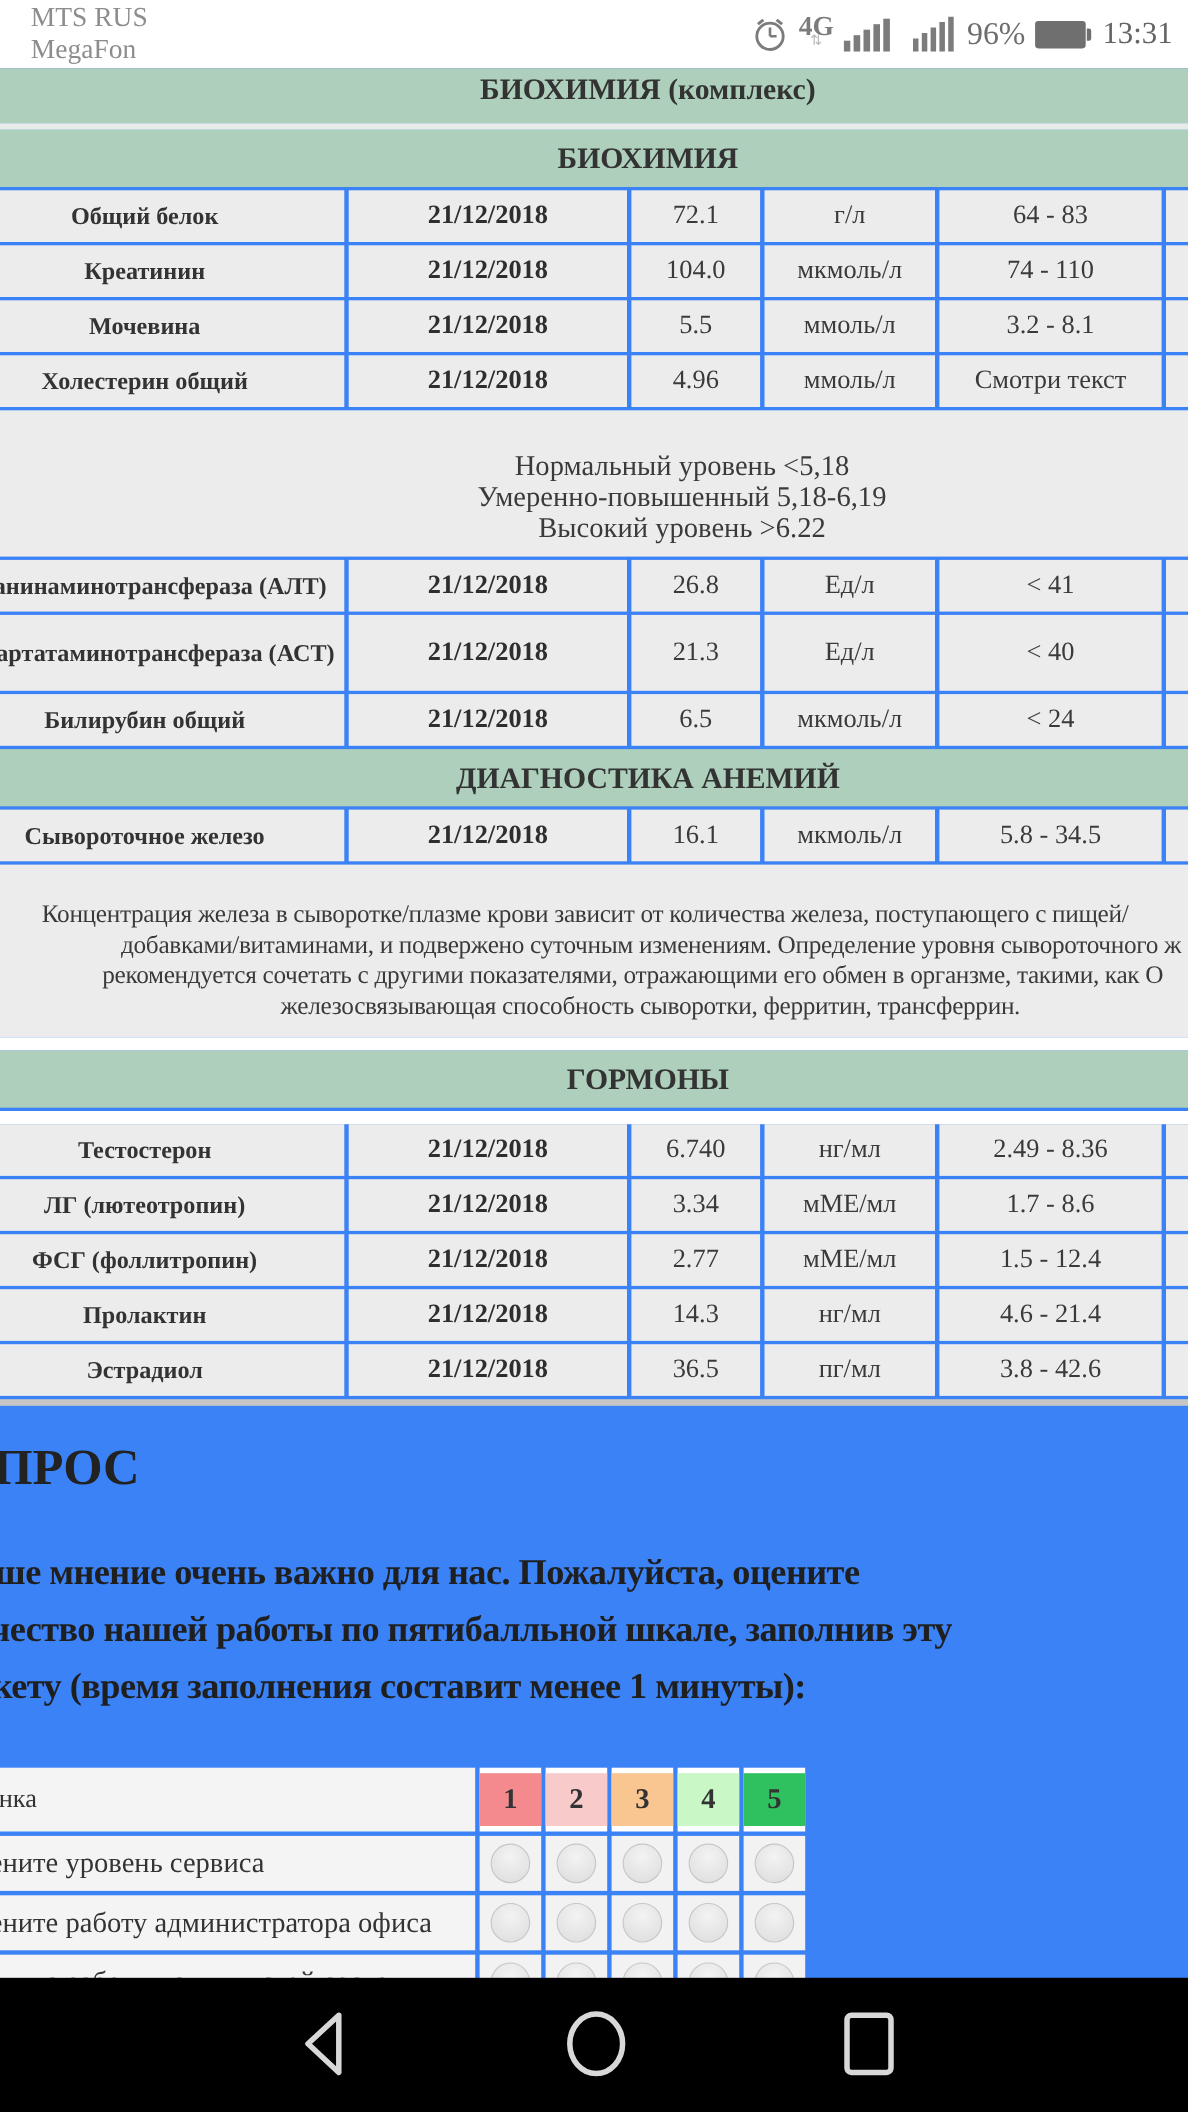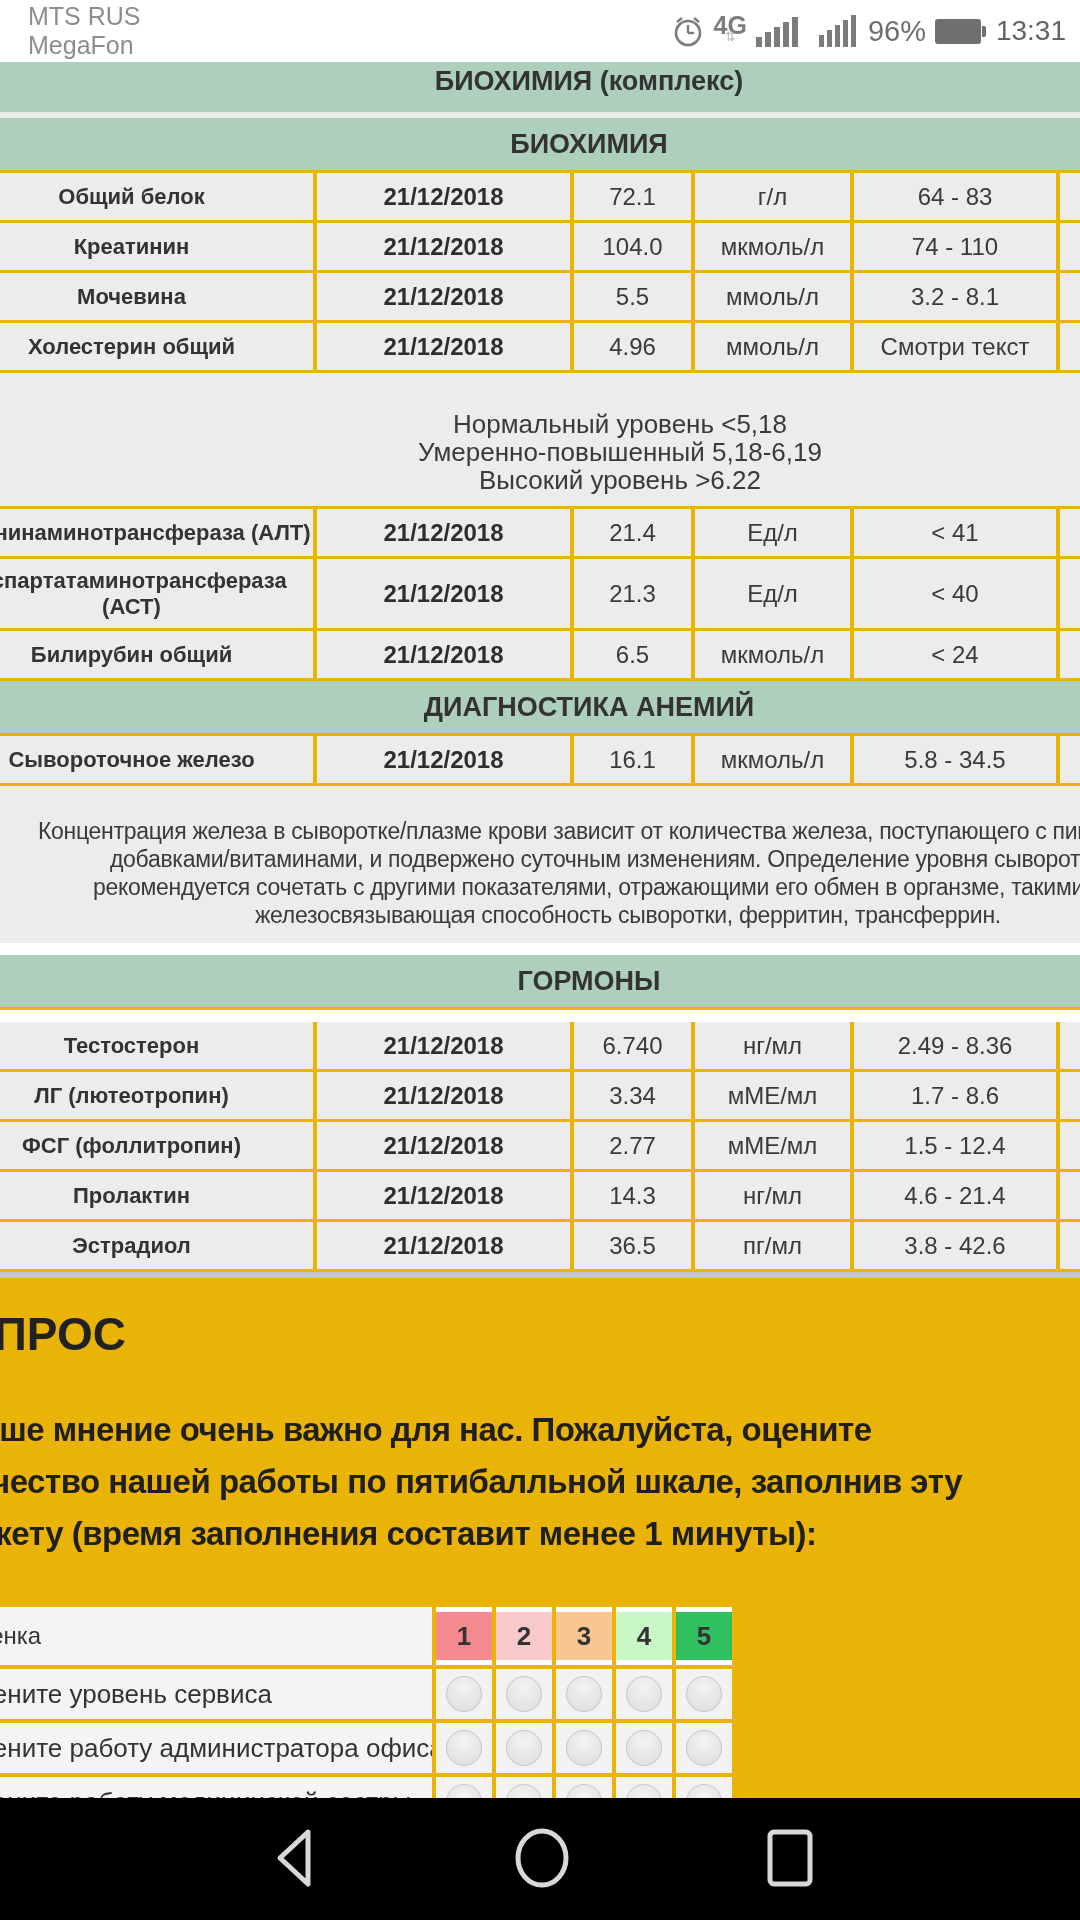--- a/index.html
+++ b/index.html
@@ -1,17 +1,17 @@
 <!DOCTYPE html>
 <html><head>
 <meta charset="utf-8">
 <style>
   html,body{margin:0;padding:0;background:#fff;}
-  .screen{position:relative;width:1080px;height:1920px;overflow:hidden;background:#eab308;
-          font-family:Liberation Sans, sans-serif;color:#333;}
+  .screen{position:relative;width:1080px;height:1920px;overflow:hidden;background:#3b82f6;
+          font-family:Liberation Serif, serif;color:#333;}
   
   .statusbar{position:absolute;top:0;left:0;width:1080px;height:62px;background:#fff;
              display:flex;justify-content:space-between;align-items:center;box-sizing:border-box;padding:0 14px;}
   .carrier{font-size:25px;line-height:29px;color:#8d8d8d;padding-left:14px;}
   .sb-right{display:flex;align-items:center;gap:9px;color:#7c7c7c;}
   .fourg{display:flex;flex-direction:column;align-items:center;line-height:14px;}
   .fourg .g{font-size:25px;font-weight:700;color:#7c7c7c;}
   .fourg .arrows{font-size:13px;color:#b9b9b9;margin-top:-2px;}
   .pct{font-size:29px;color:#6e6e6e;}
   .batt{position:relative;width:46px;height:25px;background:#6f6f6f;border-radius:3px;margin-right:6px;}
@@ -145,21 +145,21 @@
 
     <div class="note">
       <div>Нормальный уровень &lt;5,18</div>
       <div>Умеренно-повышенный 5,18-6,19</div>
       <div>Высокий уровень &gt;6.22</div>
     </div>
 
     <div class="tr">
       <div class="c w1 name nowrap">Аланинаминотрансфераза (АЛТ)</div>
       <div class="c w2 date">21/12/2018</div>
-      <div class="c w3">21.4</div>
+      <div class="c w3">26.8</div>
       <div class="c w4">Ед/л</div>
       <div class="c w5">&lt; 41</div>
       <div class="c w6"></div>
     </div>
     <div class="tr tall">
       <div class="c w1 name">Аспартатаминотрансфераза (АСТ)</div>
       <div class="c w2 date">21/12/2018</div>
       <div class="c w3">21.3</div>
       <div class="c w4">Ед/л</div>
       <div class="c w5">&lt; 40</div>

